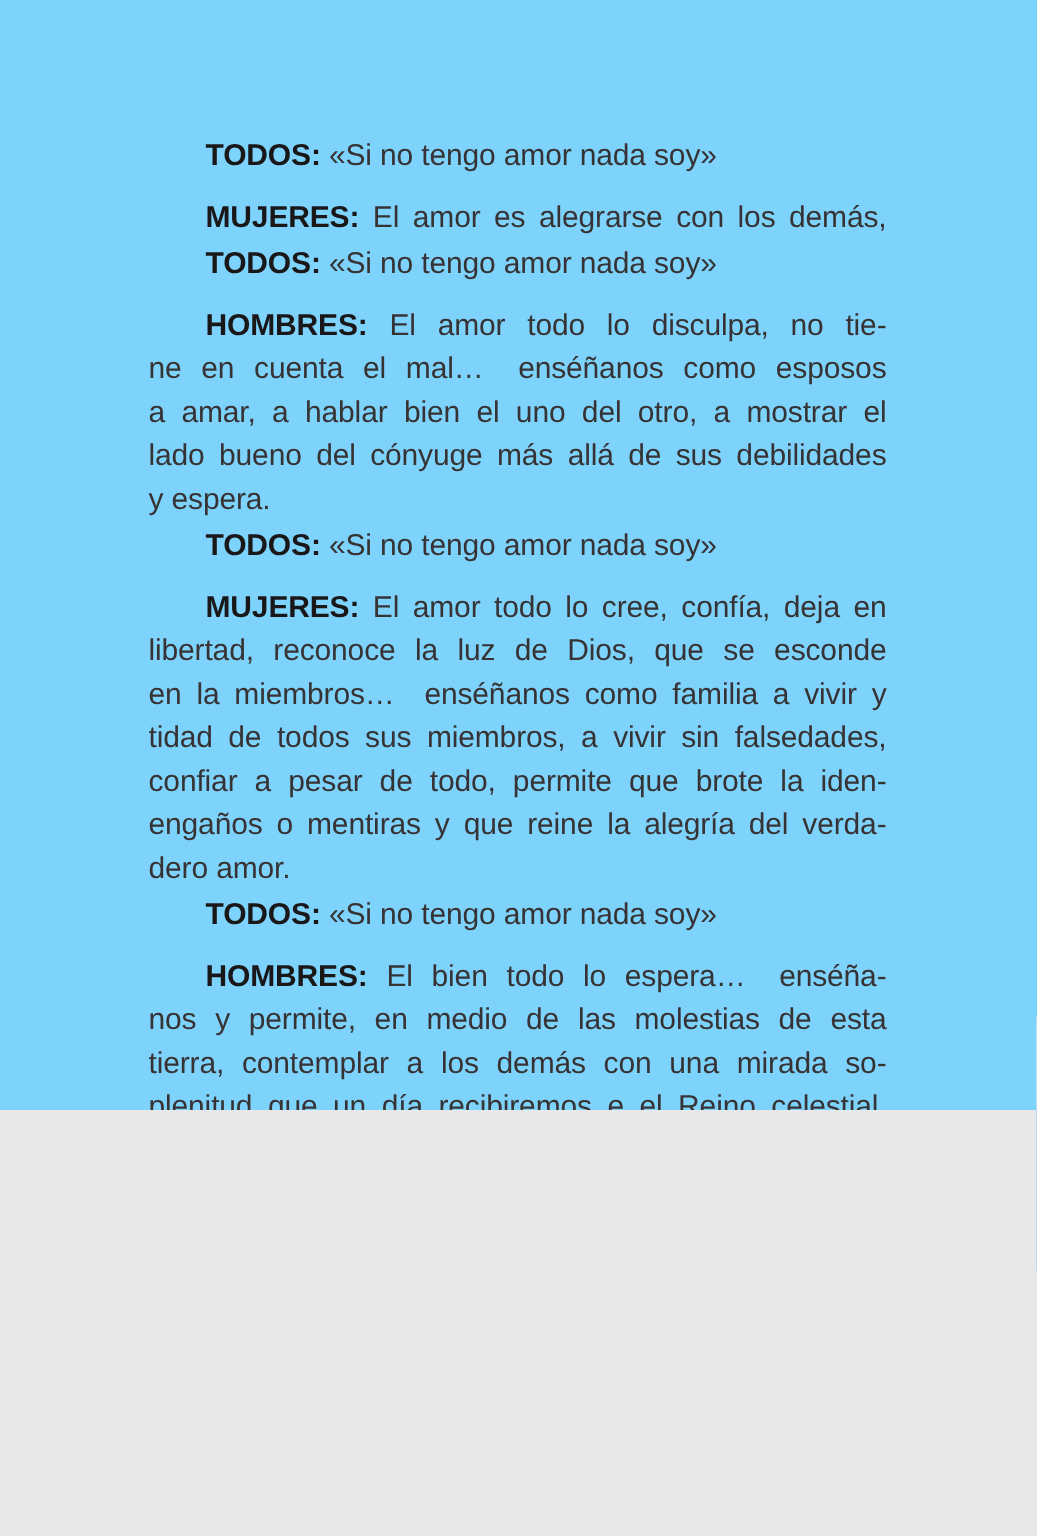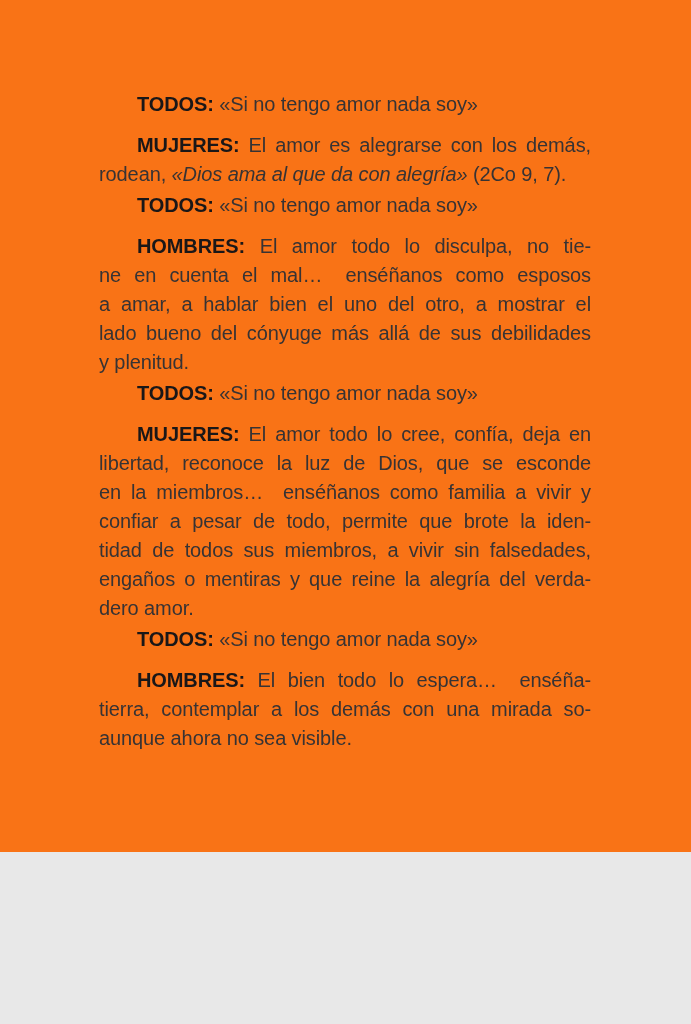--- a/index.html
+++ b/index.html
@@ -1,21 +1,21 @@
 <!DOCTYPE html>
 <html><head>
 <meta charset="utf-8">
 <style>
   html, body { margin: 0; padding: 0; background: #e8e8e8; }
   .page {
     position: relative;
     width: 691px;
-    height: 852px;
+    height: 740px;
     margin: 0 auto;
-    background: #f97316;
+    background: #7dd3fc;
     font-family: "Liberation Sans", "DejaVu Sans", sans-serif;
     color: #373334;
     overflow: hidden;
   }
   .text-block {
     position: absolute;
     left: 99px;
     top: 90px;
     width: 492px;
     font-size: 20px;
@@ -44,47 +44,48 @@
 </head>
 <body>
 
 <div class="page">
   <div class="text-block">
       <div class="para para-response">
         <div class="line first last"><span class="run-b">TODOS:</span><span class="run-n"> «Si no tengo amor nada soy»</span></div>
       </div>
       <div class="para para-body">
         <div class="line first"><span class="run-b">MUJERES:</span><span class="run-n"> El amor es alegrarse con los demás,</span></div>
-        <div class="line last"><span class="run-n">rodean, </span><span class="run-i">«Dios ama al que da con alegría»</span><span class="run-n"> (2Co 9, 7).</span></div>
       </div>
       <div class="para para-response">
         <div class="line first last"><span class="run-b">TODOS:</span><span class="run-n"> «Si no tengo amor nada soy»</span></div>
       </div>
       <div class="para para-body">
         <div class="line first"><span class="run-b">HOMBRES:</span><span class="run-n"> El amor todo lo disculpa, no tie-</span></div>
         <div class="line"><span class="run-n">ne en cuenta el mal…  enséñanos como esposos</span></div>
         <div class="line"><span class="run-n">a amar, a hablar bien el uno del otro, a mostrar el</span></div>
         <div class="line"><span class="run-n">lado bueno del cónyuge más allá de sus debilidades</span></div>
-        <div class="line last"><span class="run-n">y plenitud.</span></div>
+        <div class="line last"><span class="run-n">y espera.</span></div>
       </div>
       <div class="para para-response">
         <div class="line first last"><span class="run-b">TODOS:</span><span class="run-n"> «Si no tengo amor nada soy»</span></div>
       </div>
       <div class="para para-body">
         <div class="line first"><span class="run-b">MUJERES:</span><span class="run-n"> El amor todo lo cree, confía, deja en</span></div>
         <div class="line"><span class="run-n">libertad, reconoce la luz de Dios, que se esconde</span></div>
         <div class="line"><span class="run-n">en la miembros…  enséñanos como familia a vivir y</span></div>
+        <div class="line"><span class="run-n">tidad de todos sus miembros, a vivir sin falsedades,</span></div>
         <div class="line"><span class="run-n">confiar a pesar de todo, permite que brote la iden-</span></div>
-        <div class="line"><span class="run-n">tidad de todos sus miembros, a vivir sin falsedades,</span></div>
         <div class="line"><span class="run-n">engaños o mentiras y que reine la alegría del verda-</span></div>
         <div class="line last"><span class="run-n">dero amor.</span></div>
       </div>
       <div class="para para-response">
         <div class="line first last"><span class="run-b">TODOS:</span><span class="run-n"> «Si no tengo amor nada soy»</span></div>
       </div>
       <div class="para para-body">
         <div class="line first"><span class="run-b">HOMBRES:</span><span class="run-n"> El bien todo lo espera…  enséña-</span></div>
+        <div class="line"><span class="run-n">nos y permite, en medio de las molestias de esta</span></div>
         <div class="line"><span class="run-n">tierra, contemplar a los demás con una mirada so-</span></div>
+        <div class="line"><span class="run-n">plenitud que un día recibiremos e el Reino celestial,</span></div>
         <div class="line last"><span class="run-n">aunque ahora no sea visible.</span></div>
       </div>
     </div>
   <div class="footer">24</div>
 </div>
 
 </body></html>

